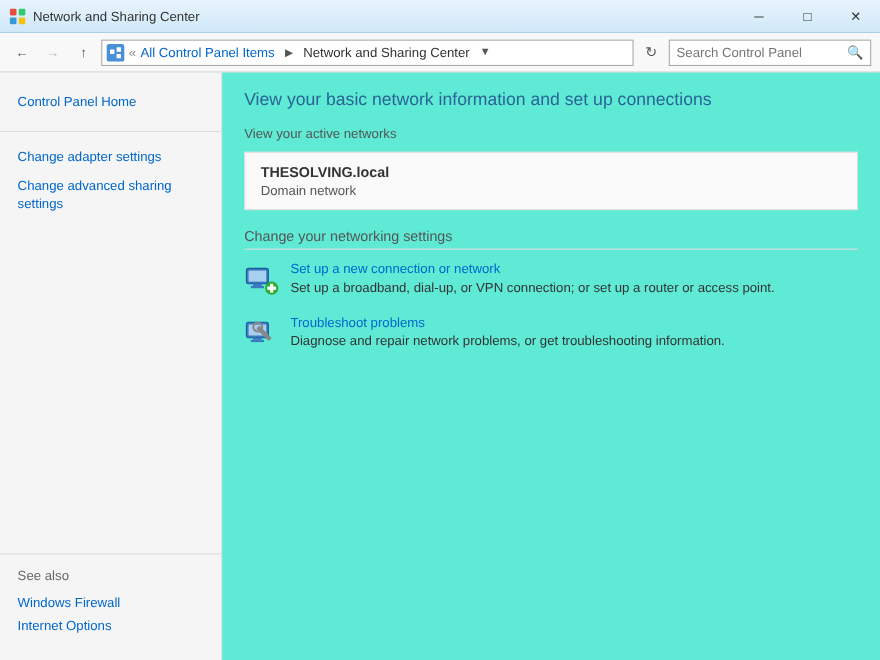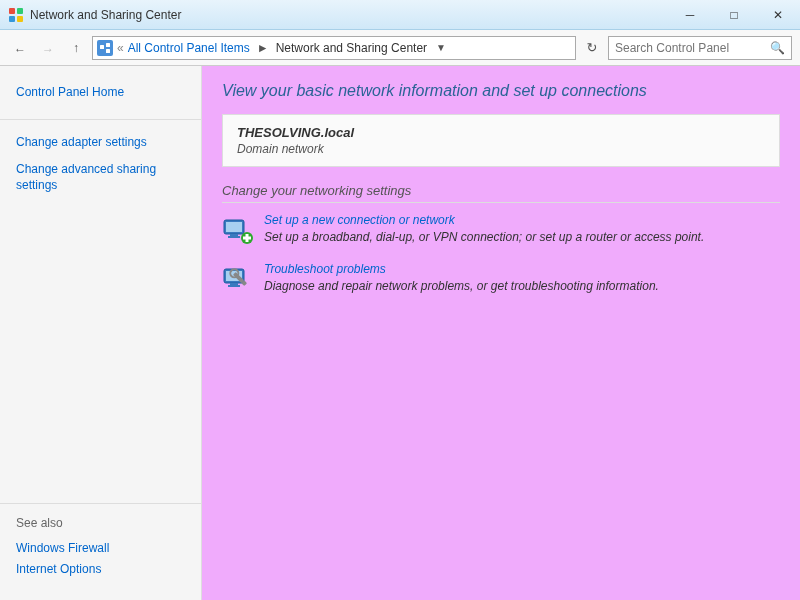--- a/index.html
+++ b/index.html
@@ -179,24 +179,23 @@
     .sidebar-section-title {
       font-size: 12px;
       color: #666;
       padding: 4px 16px 4px;
     }
     .sidebar-spacer { flex: 1; }
 
     
     .content {
       flex: 1;
-      background: #f0abfc;
+      background: #5eead4;
       padding: 16px 20px;
       overflow-y: auto;
-      font-style: italic;
     }
     .page-title {
       font-size: 16px;
       color: #2a6496;
       font-weight: 300;
       margin-bottom: 14px;
       padding-bottom: 0;
     }
     .section-label {
       font-size: 12px;
@@ -352,20 +351,21 @@
     <hr class="sidebar-divider">
     <div class="sidebar-section-title">See also</div>
     <div class="sidebar-section">
       <a class="sidebar-link">Windows Firewall</a>
       <a class="sidebar-link">Internet Options</a>
     </div>
   </div>
 
   <div class="content">
     <h1 class="page-title">View your basic network information and set up connections</h1>
+    <p class="section-label">View your active networks</p>
 
     <div class="network-panel">
       <div>
         <div class="network-name">THESOLVING.local</div>
         <div class="network-type">Domain network</div>
       </div>
     </div>
 
     <div class="change-settings-section">
       <div class="change-settings-title">Change your networking settings</div>

